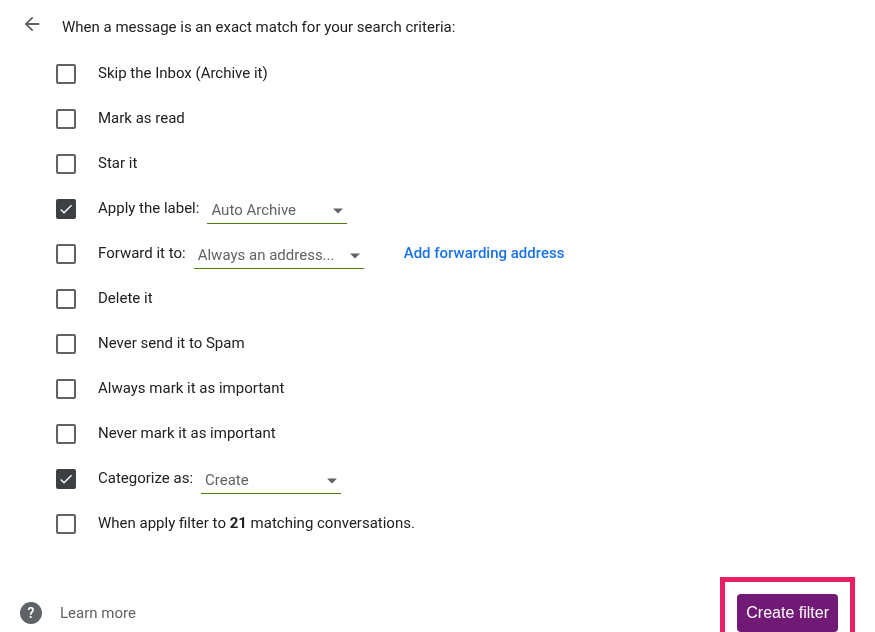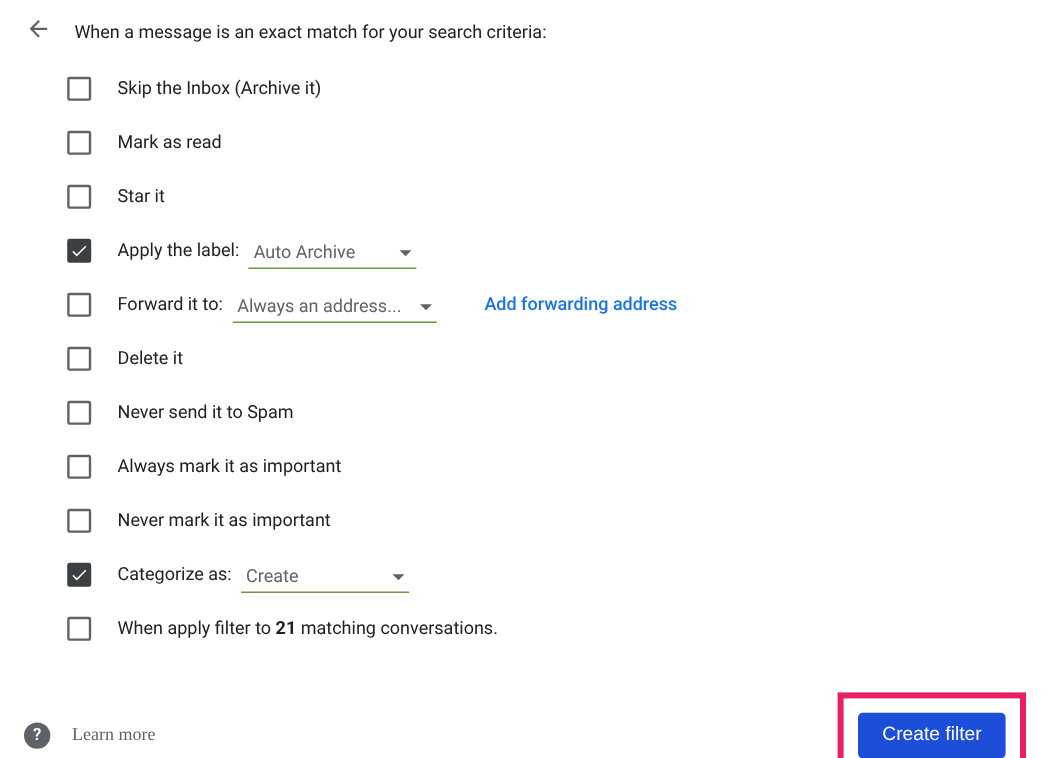--- a/index.html
+++ b/index.html
@@ -128,33 +128,32 @@
       align-items: center;
       justify-content: center;
       font-size: 14px;
       font-weight: 600;
       cursor: pointer;
     }
     .learn-more {
       font-size: 15px;
       color: #5f6368;
       cursor: pointer;
-      font-family: Liberation Serif, serif;
     }
     .highlight-box {
       border: 5px solid #e91e63;
       padding: 12px;
       display: inline-block;
     }
     .create-button {
-      background: #1d4ed8;
+      background: #701a75;
       color: #fff;
       font-size: 16px;
       font-weight: 500;
-      padding: 10px 20px;
+      padding: 10px 9px;
       border: none;
       border-radius: 4px;
       cursor: pointer;
     }
   </style>
 </head>
 <body>
 
 <div class="header-row">
   <div class="back-arrow">

